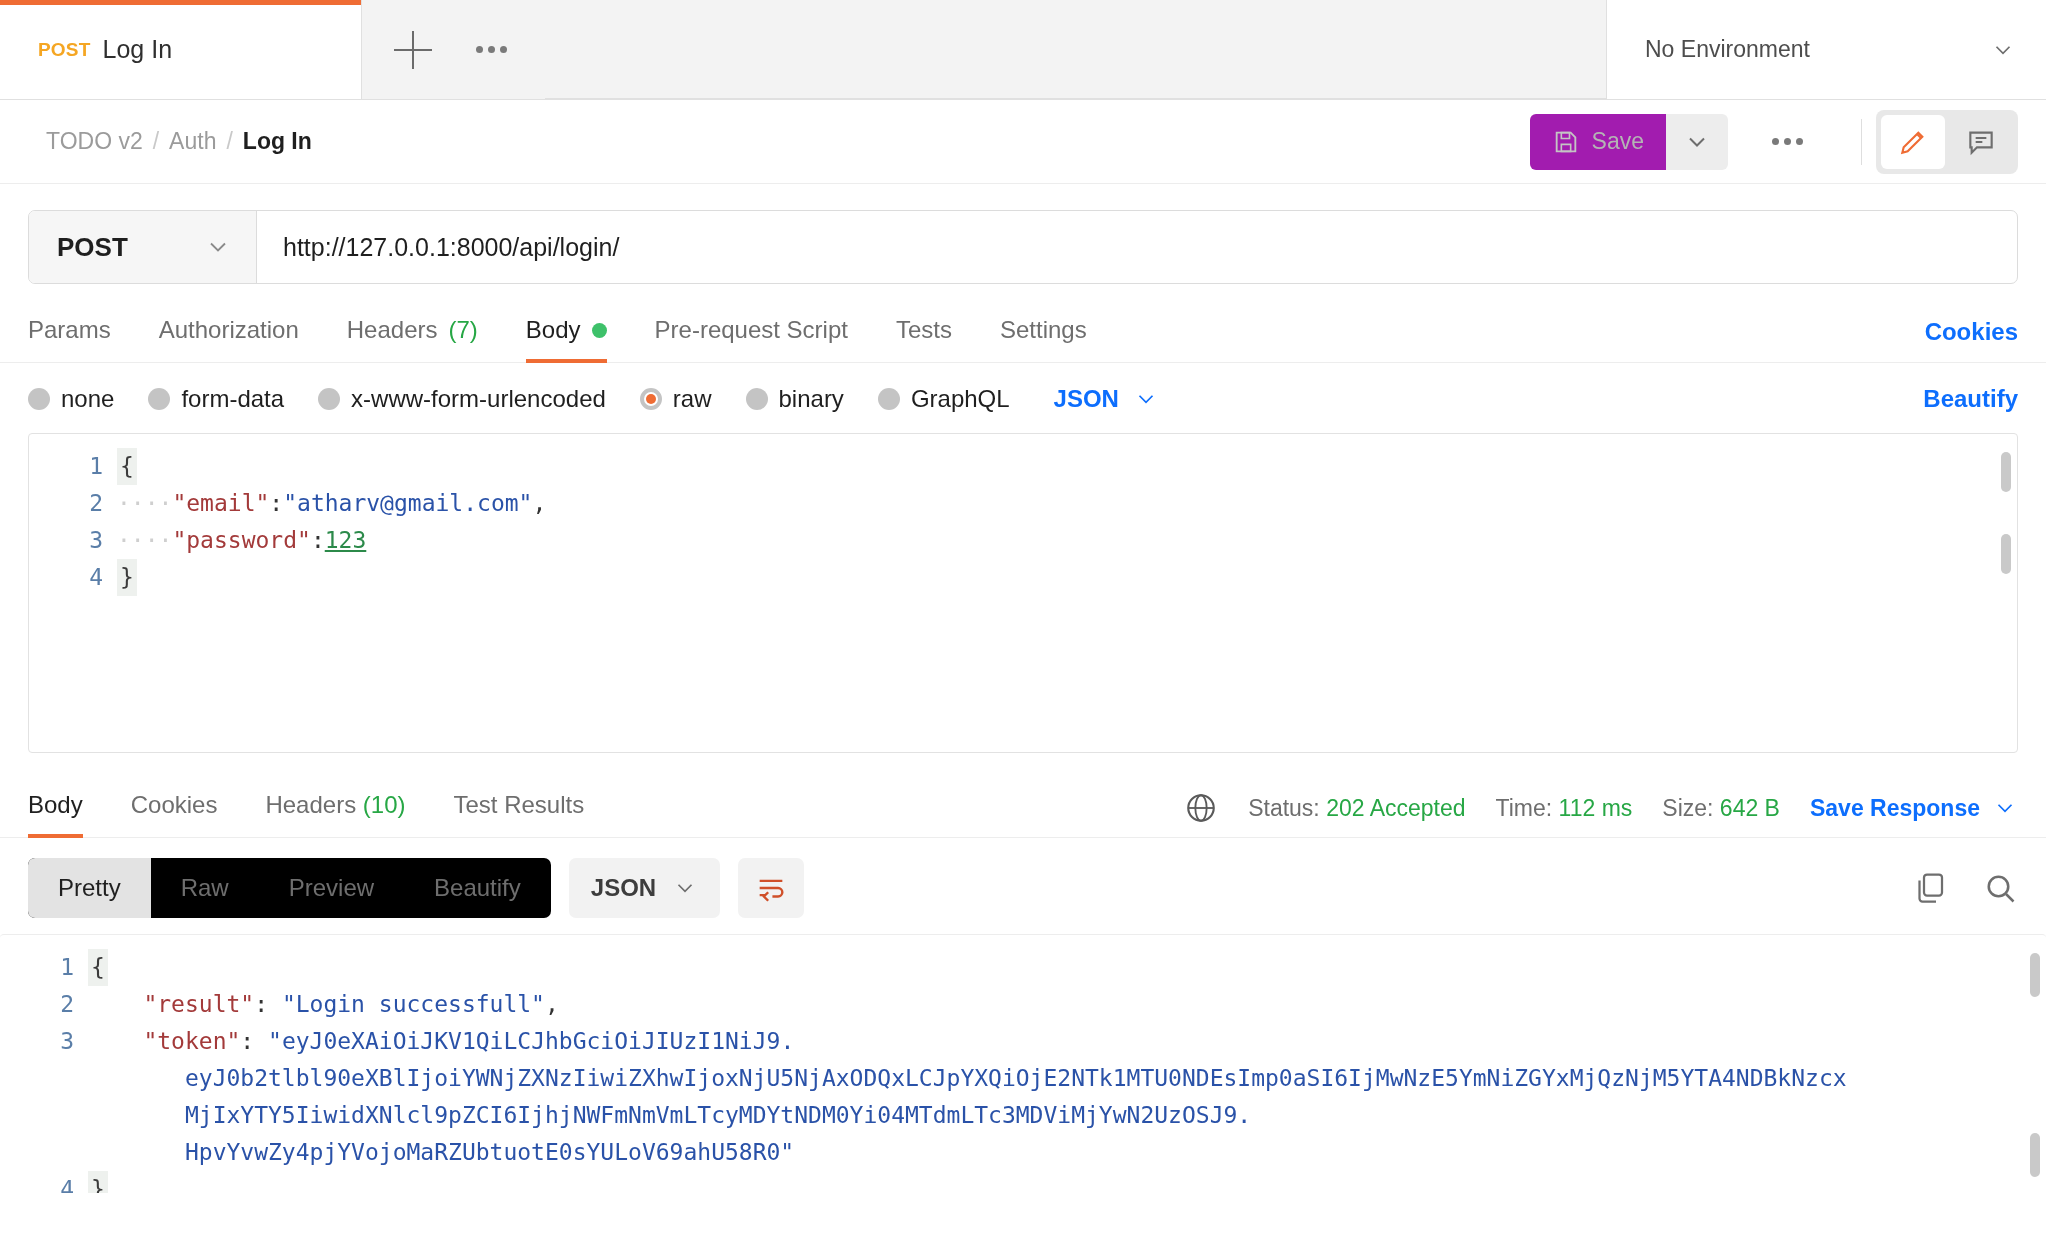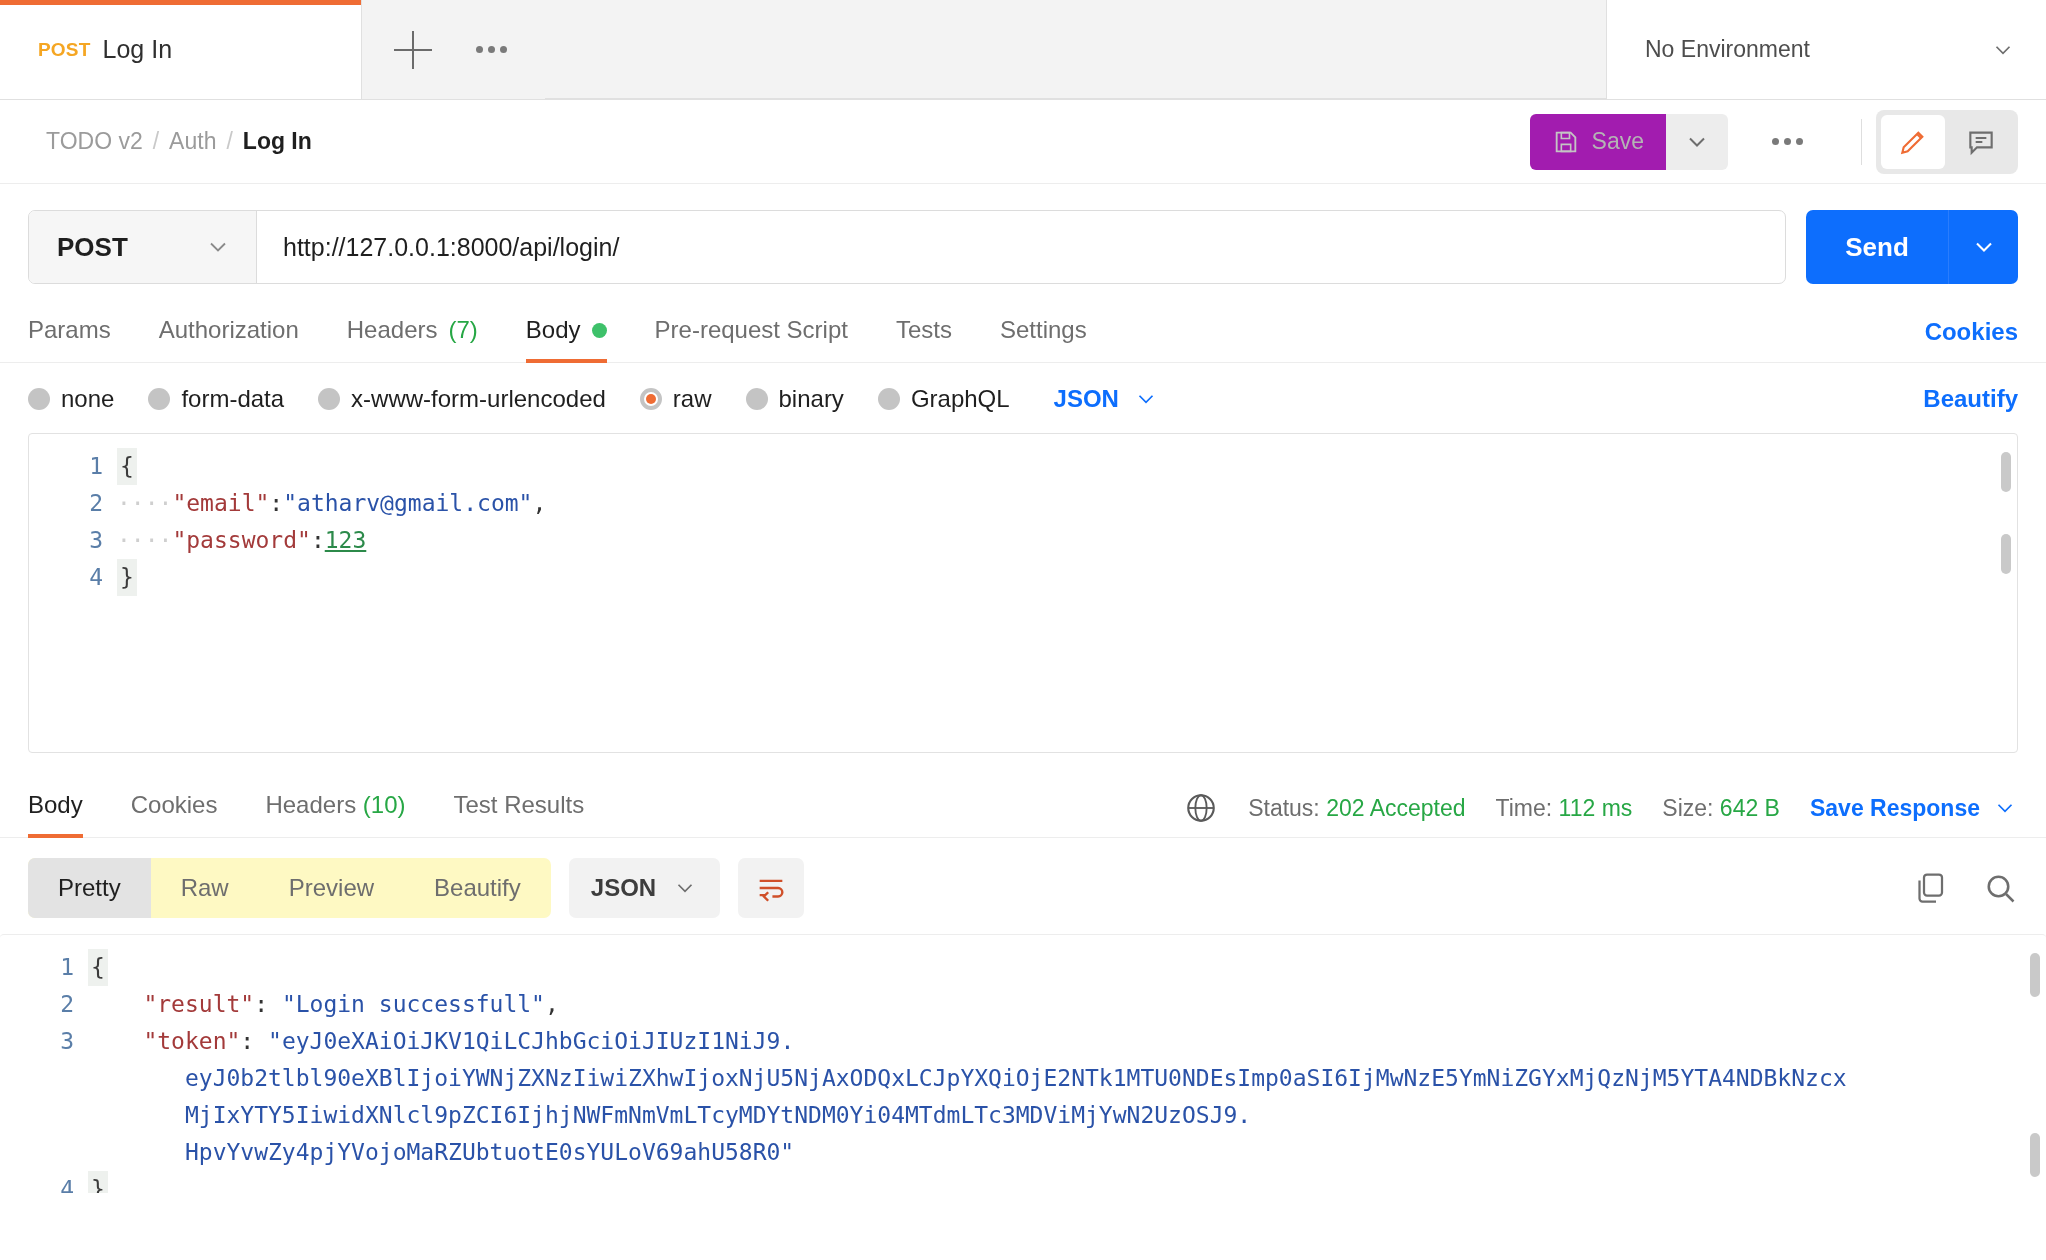--- a/index.html
+++ b/index.html
@@ -184,21 +184,21 @@
   }
   .resp-tab.active { color: #1f1f1f; }
   .resp-tab.active::after {
     content: ""; position: absolute; left: 0; right: 0; bottom: -1px; height: 4px; background: #ef6c34;
   }
   .resp-meta { margin-left: auto; display: flex; align-items: center; gap: 30px; font-size: 23px; color: #6e6e6e; }
   .resp-meta b { color: #27a745; font-weight: normal; }
   .save-resp { color: #0d6efd; font-weight: bold; display: flex; align-items: center; gap: 12px; cursor: pointer; }
 
   .resp-ctrls { display: flex; align-items: center; padding: 20px 28px 16px 28px; gap: 18px; }
-  .seg { display: flex; background: #fef9c3; border-radius: 7px; overflow: hidden; }
+  .seg { display: flex; background: #000000; border-radius: 7px; overflow: hidden; }
   .seg div {
     padding: 16px 30px; font-size: 24px; color: #6e6e6e; cursor: pointer; white-space: nowrap;
   }
   .seg div.active { background: #e3e3e3; color: #1f1f1f; }
   .fmt-sel {
     display: flex; align-items: center; gap: 16px; background: #f2f2f2; border-radius: 7px;
     padding: 16px 22px; font-size: 24px; color: #3d3d3d; font-weight: bold; cursor: pointer;
   }
   .wrap-btn {
     width: 66px; height: 60px; background: #f2f2f2; border-radius: 7px;
@@ -288,28 +288,20 @@
   <div class="urlrow">
     <div class="url-wrap">
       <div class="method-sel">
         <span>POST</span>
         <svg width="28" height="28" viewBox="0 0 24 24">
           <path d="M6 9l6 6 6-6" fill="none" stroke="#8a8a8a" stroke-width="1.6"></path>
         </svg>
       </div>
       <div class="url-input" title="Enter request URL">http://127.0.0.1:8000/api/login/</div>
     </div>
-    <div class="send-grp">
-      <button class="send-btn">Send</button>
-      <div class="send-caret">
-        <svg width="28" height="28" viewBox="0 0 24 24">
-          <path d="M6 9l6 6 6-6" fill="none" stroke="#ffffff" stroke-width="1.8"></path>
-        </svg>
-      </div>
-    </div>
   </div>
 
   <div class="reqtabs">
     <div class="rtab">
       <span>Params</span>
     </div>
     <div class="rtab">
       <span>Authorization</span>
     </div>
     <div class="rtab">

